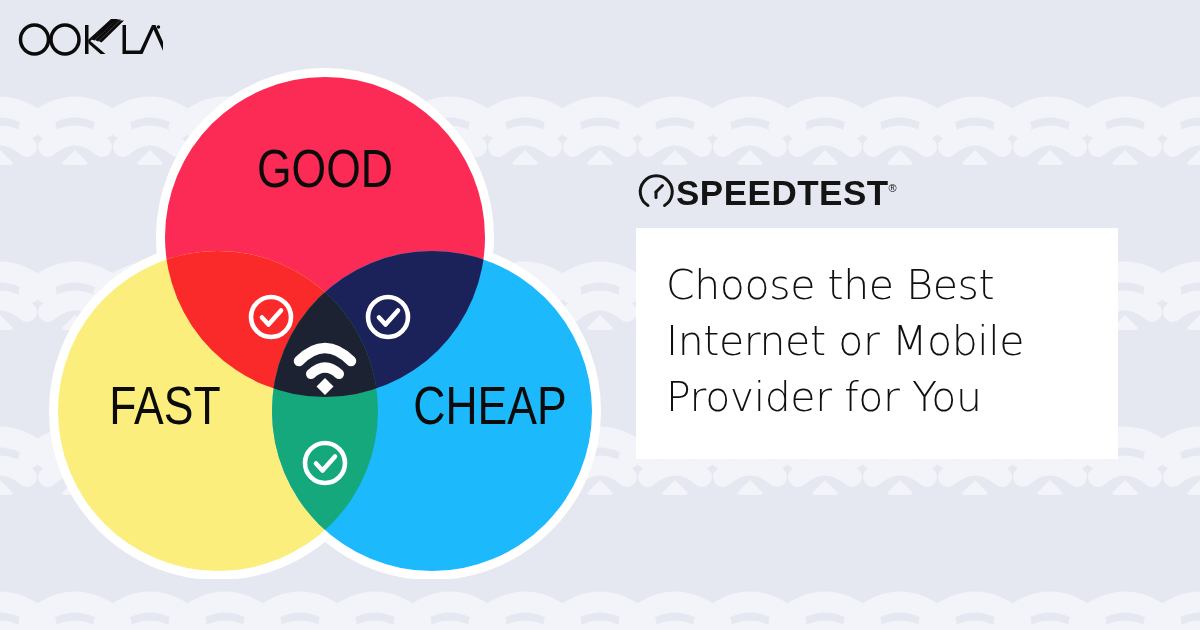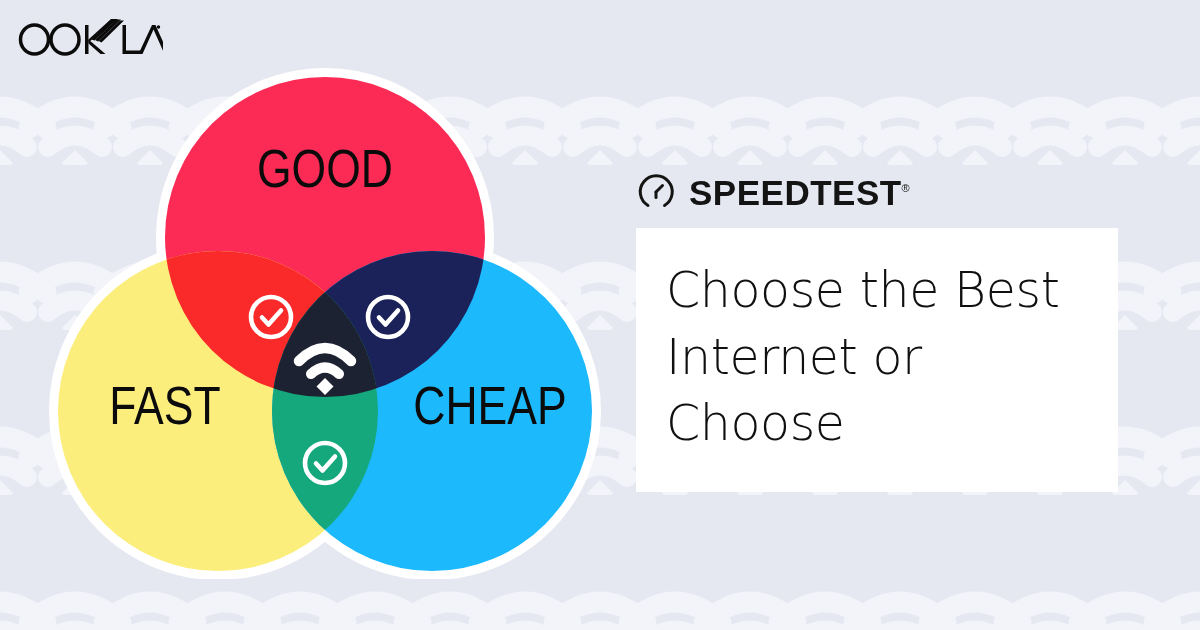--- a/index.html
+++ b/index.html
@@ -64,40 +64,40 @@
     height: 44px;
     margin-bottom: 14px;
   }
   #speedtest-wordmark {
     font-family: "Liberation Sans", sans-serif;
     font-weight: bold;
     font-size: 35px;
     letter-spacing: 0.5px;
     color: #141414;
     line-height: 1;
-    margin-left: 13px;
+    margin-left: 0;
     position: relative;
   }
   #speedtest-reg {
     font-size: 11px;
     vertical-align: super;
     font-weight: normal;
     letter-spacing: 0;
   }
 
   #headline-card {
     background: #FFFFFF;
     width: 482px;
     padding: 30px 30px 34px 30px;
     box-sizing: border-box;
   }
   #headline-text {
     font-family: "DejaVu Sans", sans-serif;
     font-weight: 300;
-    font-size: 49px;
+    font-size: 41px;
     line-height: 1.36;
     color: #101010;
     margin: 0;
     letter-spacing: -0.4px;
   }
 </style>
 </head>
 <body>
 
 <svg id="bg-pattern" viewBox="0 0 1200 630" xmlns="http://www.w3.org/2000/svg" aria-hidden="true">
@@ -221,16 +221,16 @@
   <div id="speedtest-lockup">
     <svg width="40" height="40" viewBox="0 0 40 40" xmlns="http://www.w3.org/2000/svg">
       <path d="M 12 33.5 A 16 16 0 1 1 28.5 33.5" fill="none" stroke="#141414" stroke-width="3" stroke-linecap="round"></path>
       <path d="M 20 20 L 26.5 13.5" fill="none" stroke="#141414" stroke-width="3" stroke-linecap="round"></path>
       <path d="M 20 20 L 20 25.5" fill="none" stroke="#141414" stroke-width="3" stroke-linecap="round"></path>
     </svg>
     <div id="speedtest-wordmark"><span>SPEEDTEST</span><span id="speedtest-reg">®</span></div>
   </div>
 
   <div id="headline-card">
-    <h1 id="headline-text"><span>Choose the Best</span><br><span>Internet or Choose</span><br></h1>
+    <h1 id="headline-text"><span>Choose the Best</span><br><span>Internet or Mobile</span><br><span>Provider for You</span></h1>
   </div>
 
 </div>
 
 </body></html>

